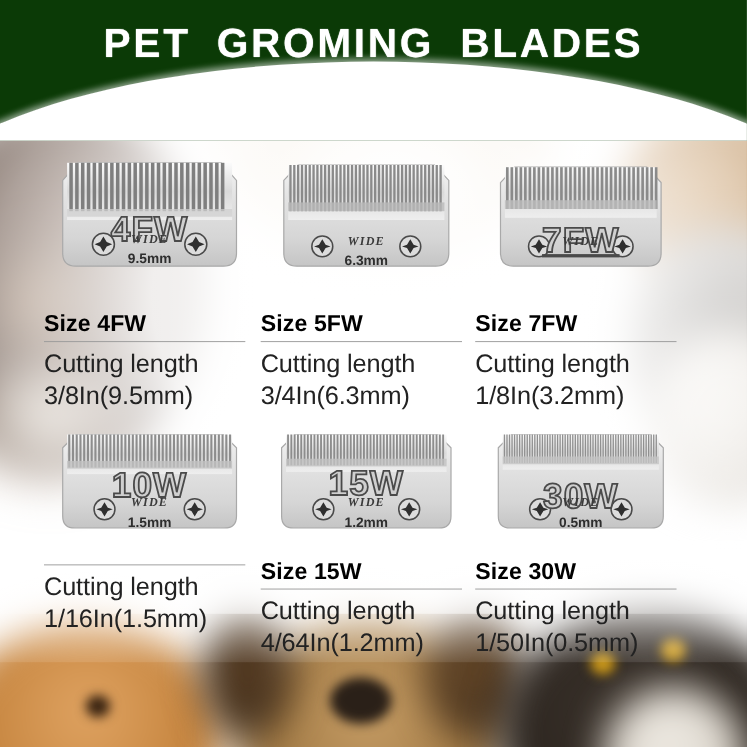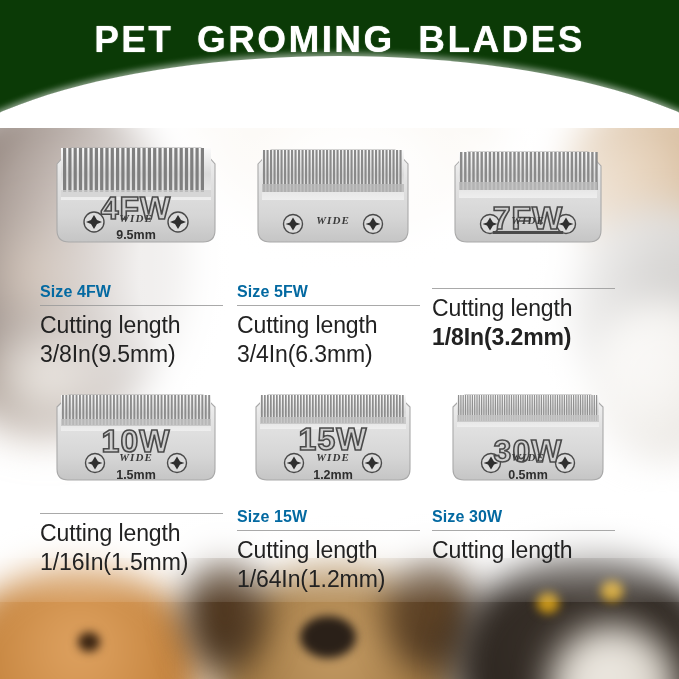--- a/index.html
+++ b/index.html
@@ -72,21 +72,21 @@
   }
   .lbl-mm{
     font-family:"Liberation Sans", sans-serif;font-weight:bold;font-size:12.5px;
     color:#2e2e2e;-webkit-text-stroke:0;
   }
 
   
   .caption{position:relative;padding-left:2px;}
   .cap-size{
     font-family:"Liberation Sans", sans-serif;
-    font-weight:bold;font-size:16px;color:#0369a1;
+    font-weight:bold;font-size:21px;color:#000000;
     letter-spacing:.1px;line-height:1.05;
   }
   .cap-rule{
     margin-top:4px;width:183px;height:1px;background:#9a9a9a;opacity:.85;
   }
   .cap-body{
     margin-top:5px;
     font-family:"Liberation Sans", sans-serif;
     font-size:23px;color:#222222;line-height:1.28;letter-spacing:-.1px;
   }
@@ -261,20 +261,21 @@
             <g>
               <circle cx="49" cy="90" r="9.5" fill="#dcdcdc" stroke="#4a4a4a" stroke-width="1.4"></circle>
               <path d="M49 83.5 L52 88.5 L56.5 90 L52 91.5 L49 96.5 L46 91.5 L41.5 90 L46 88.5 Z" fill="#2f2f2f"></path>
             </g>
             <g>
               <circle cx="129" cy="90" r="9.5" fill="#dcdcdc" stroke="#4a4a4a" stroke-width="1.4"></circle>
               <path d="M129 83.5 L132 88.5 L136.5 90 L132 91.5 L129 96.5 L126 91.5 L121.5 90 L126 88.5 Z" fill="#2f2f2f"></path>
             </g>
           </svg>
           <div class="blade-label lbl-wide" style="top:80px;">WIDE</div>
+          <div class="blade-label lbl-mm" style="top:96px;">6.3mm</div>
         </div>
       </div>
       <div class="caption">
         <div class="cap-size">Size 5FW</div>
         <div class="cap-rule"></div>
         <div class="cap-body">Cutting length</div>
         <div class="cap-body" style="margin-top:0;">3/4In(6.3mm)</div>
       </div>
     </div>
 
@@ -328,23 +329,24 @@
             <g>
               <circle cx="127" cy="90" r="9.5" fill="#dcdcdc" stroke="#4a4a4a" stroke-width="1.4"></circle>
               <path d="M127 83.5 L130 88.5 L134.5 90 L130 91.5 L127 96.5 L124 91.5 L119.5 90 L124 88.5 Z" fill="#2f2f2f"></path>
             </g>
           </svg>
           <div class="blade-label lbl-size" style="top:66px;text-decoration:underline;">7FW</div>
           <div class="blade-label lbl-wide" style="top:80px;">WIDE</div>
         </div>
       </div>
       <div class="caption">
+        <div class="cap-size">Size 7FW</div>
         <div class="cap-rule"></div>
         <div class="cap-body">Cutting length</div>
-        <div class="cap-body" style="margin-top:0;font-weight:bold;">1/8In(3.2mm)</div>
+        <div class="cap-body" style="margin-top:0;">1/8In(3.2mm)</div>
       </div>
     </div>
 
     <div class="card c0 r1">
       <div class="blade-wrap" style="height:128px;">
         <div class="blade small">
           <svg width="178" height="128" viewBox="0 0 178 128">
             <path d="M10 26 L22 14 L156 14 L168 26 L168 88 Q168 99 157 99 L21 99 Q10 99 10 88 Z" fill="url(#body4)" stroke="#a9a9a9" stroke-width="1.1"></path>
             <rect x="14" y="14" width="150" height="36" fill="url(#comb4)"></rect>
             <g fill="#8d8d8d">
@@ -483,21 +485,21 @@
           </svg>
           <div class="blade-label lbl-size" style="top:40px;">15W</div>
           <div class="blade-label lbl-wide" style="top:70px;">WIDE</div>
           <div class="blade-label lbl-mm" style="top:87px;">1.2mm</div>
         </div>
       </div>
       <div class="caption">
         <div class="cap-size">Size 15W</div>
         <div class="cap-rule"></div>
         <div class="cap-body">Cutting length</div>
-        <div class="cap-body" style="margin-top:0;">1/64In(1.2mm)</div>
+        <div class="cap-body" style="margin-top:0;">4/64In(1.2mm)</div>
       </div>
     </div>
 
     <div class="card c2 r1">
       <div class="blade-wrap" style="height:128px;">
         <div class="blade small">
           <svg width="178" height="128" viewBox="0 0 178 128">
             <path d="M14 26 L26 14 L152 14 L164 26 L164 88 Q164 99 153 99 L25 99 Q14 99 14 88 Z" fill="url(#body4)" stroke="#a9a9a9" stroke-width="1.1"></path>
             <rect x="18" y="14" width="142" height="32" fill="url(#comb4)"></rect>
             <g fill="#909090">
@@ -575,17 +577,18 @@
           </svg>
           <div class="blade-label lbl-size" style="top:52px;">30W</div>
           <div class="blade-label lbl-wide" style="top:70px;">WIDE</div>
           <div class="blade-label lbl-mm" style="top:87px;">0.5mm</div>
         </div>
       </div>
       <div class="caption">
         <div class="cap-size">Size 30W</div>
         <div class="cap-rule"></div>
         <div class="cap-body">Cutting length</div>
+        <div class="cap-body" style="margin-top:0;">1/50In(0.5mm)</div>
       </div>
     </div>
 
   </div>
 </div>
 
 </body></html>

